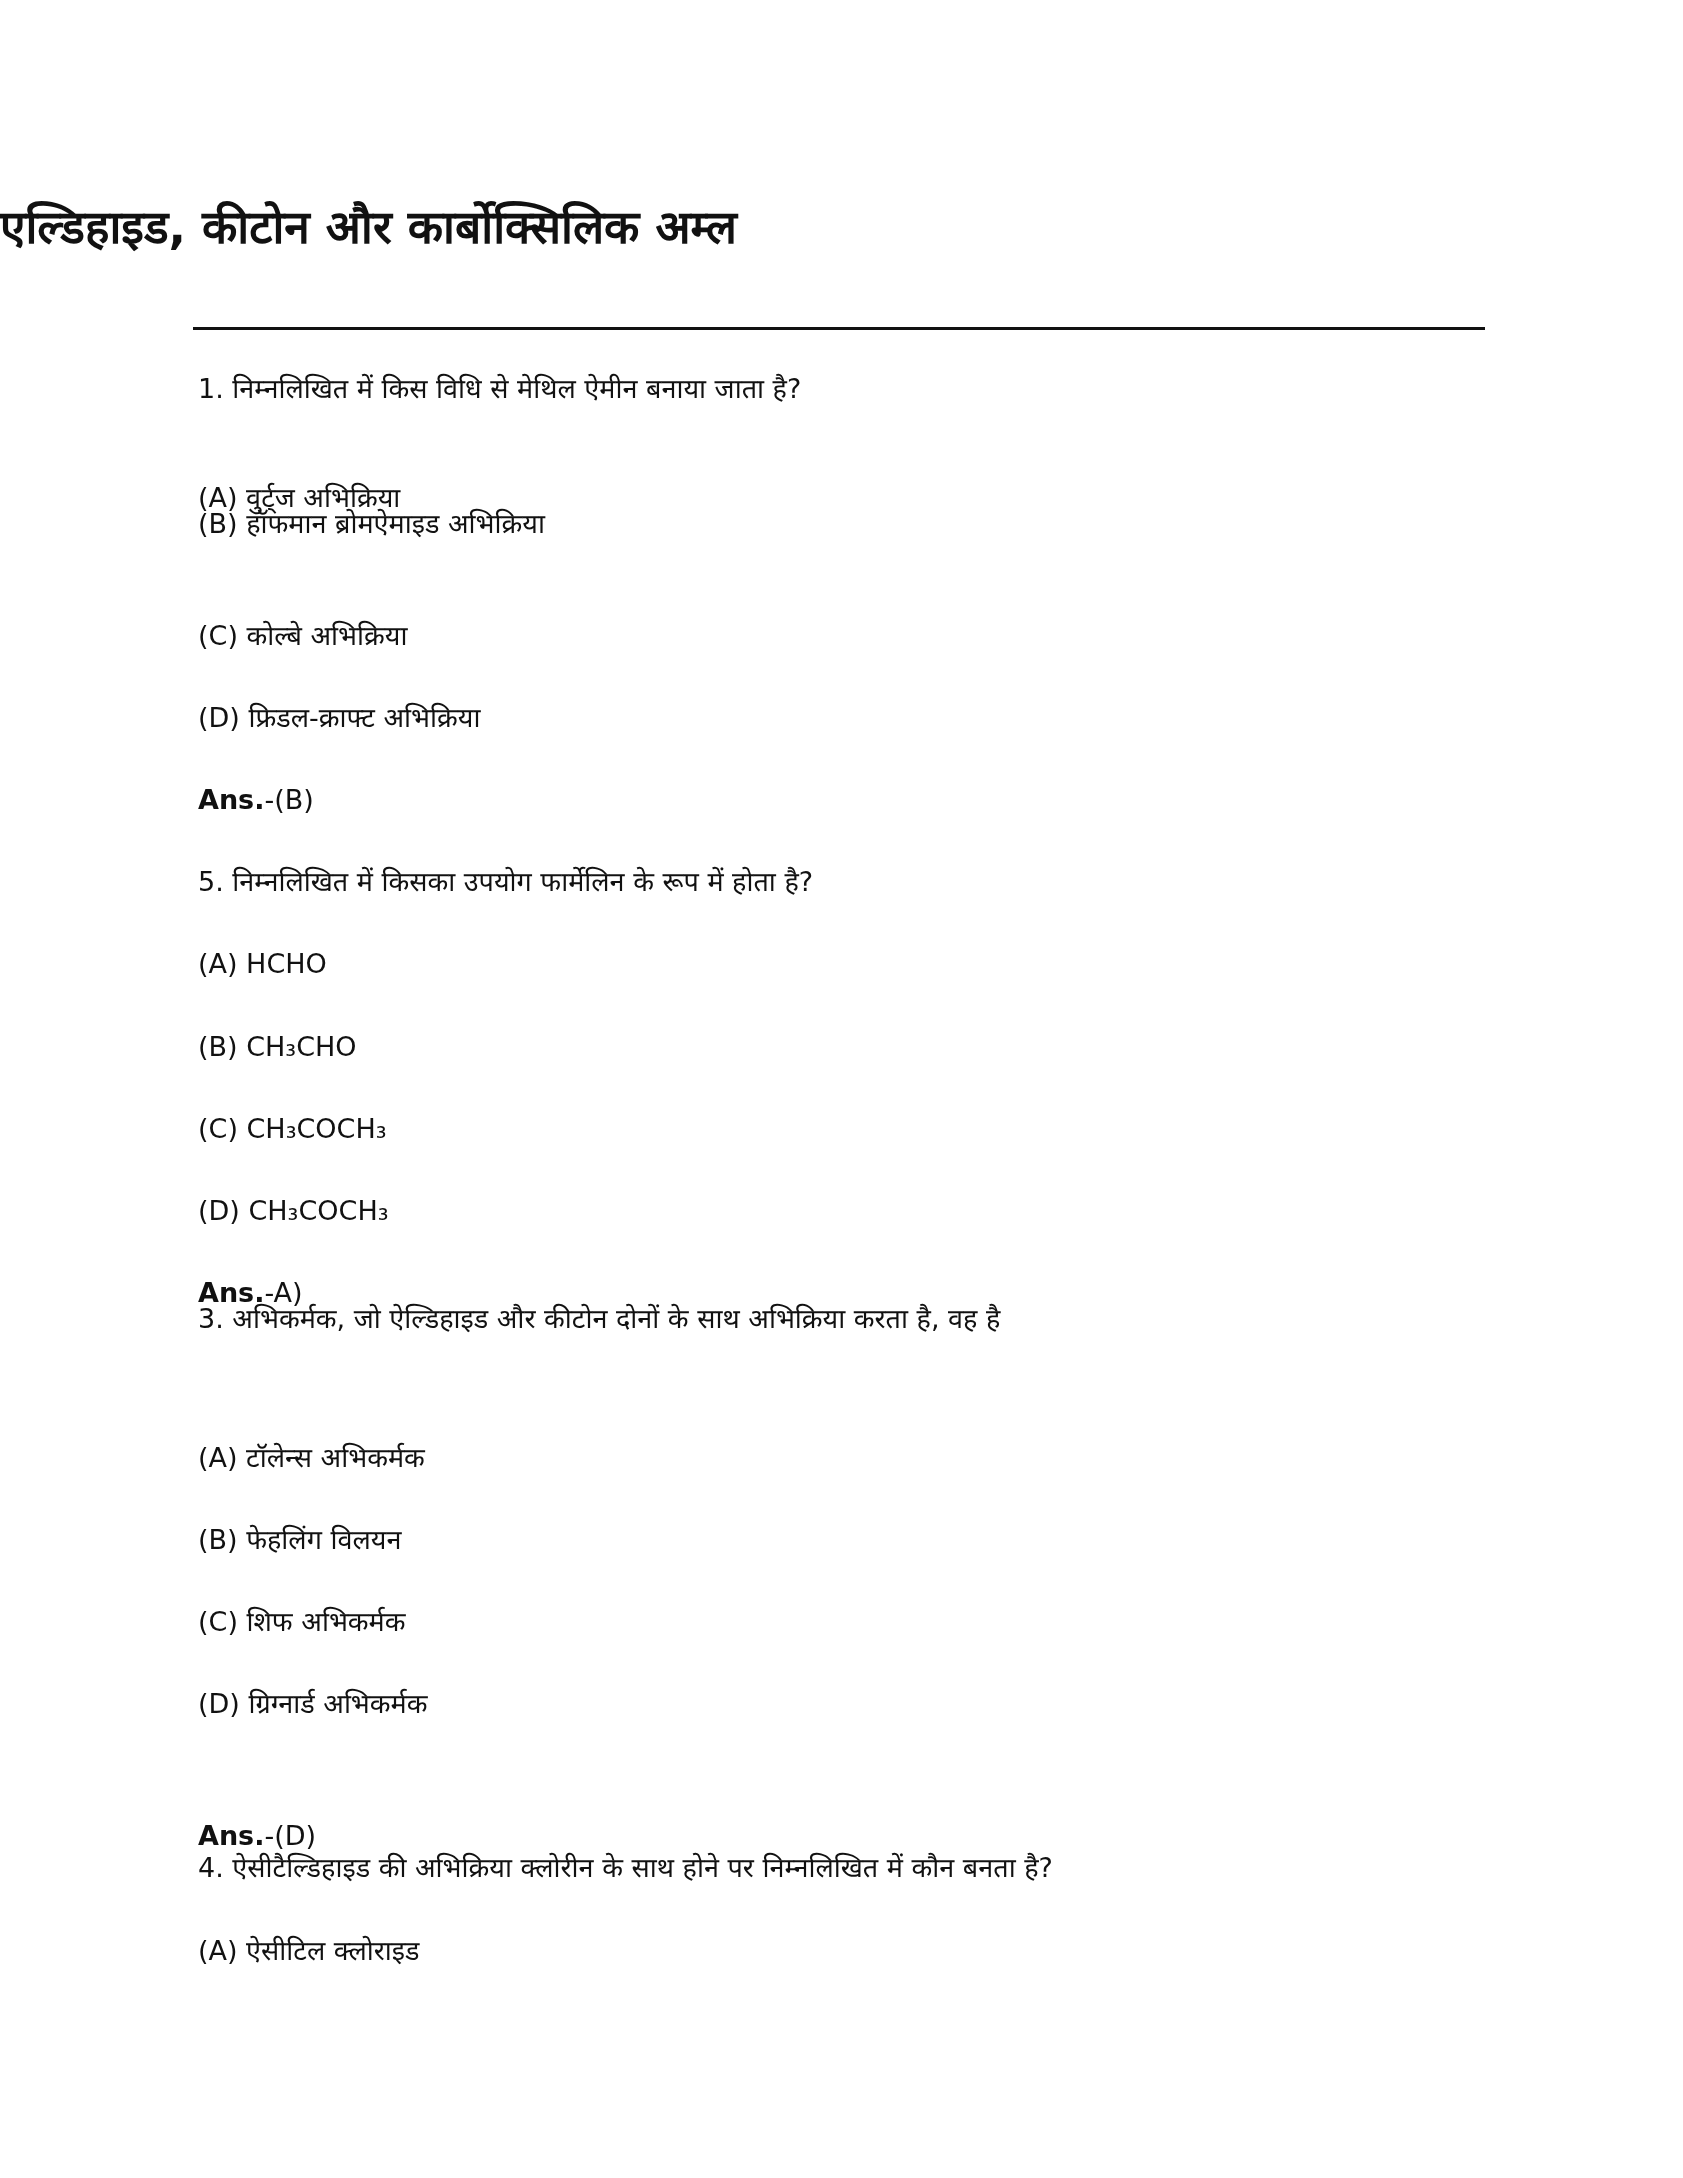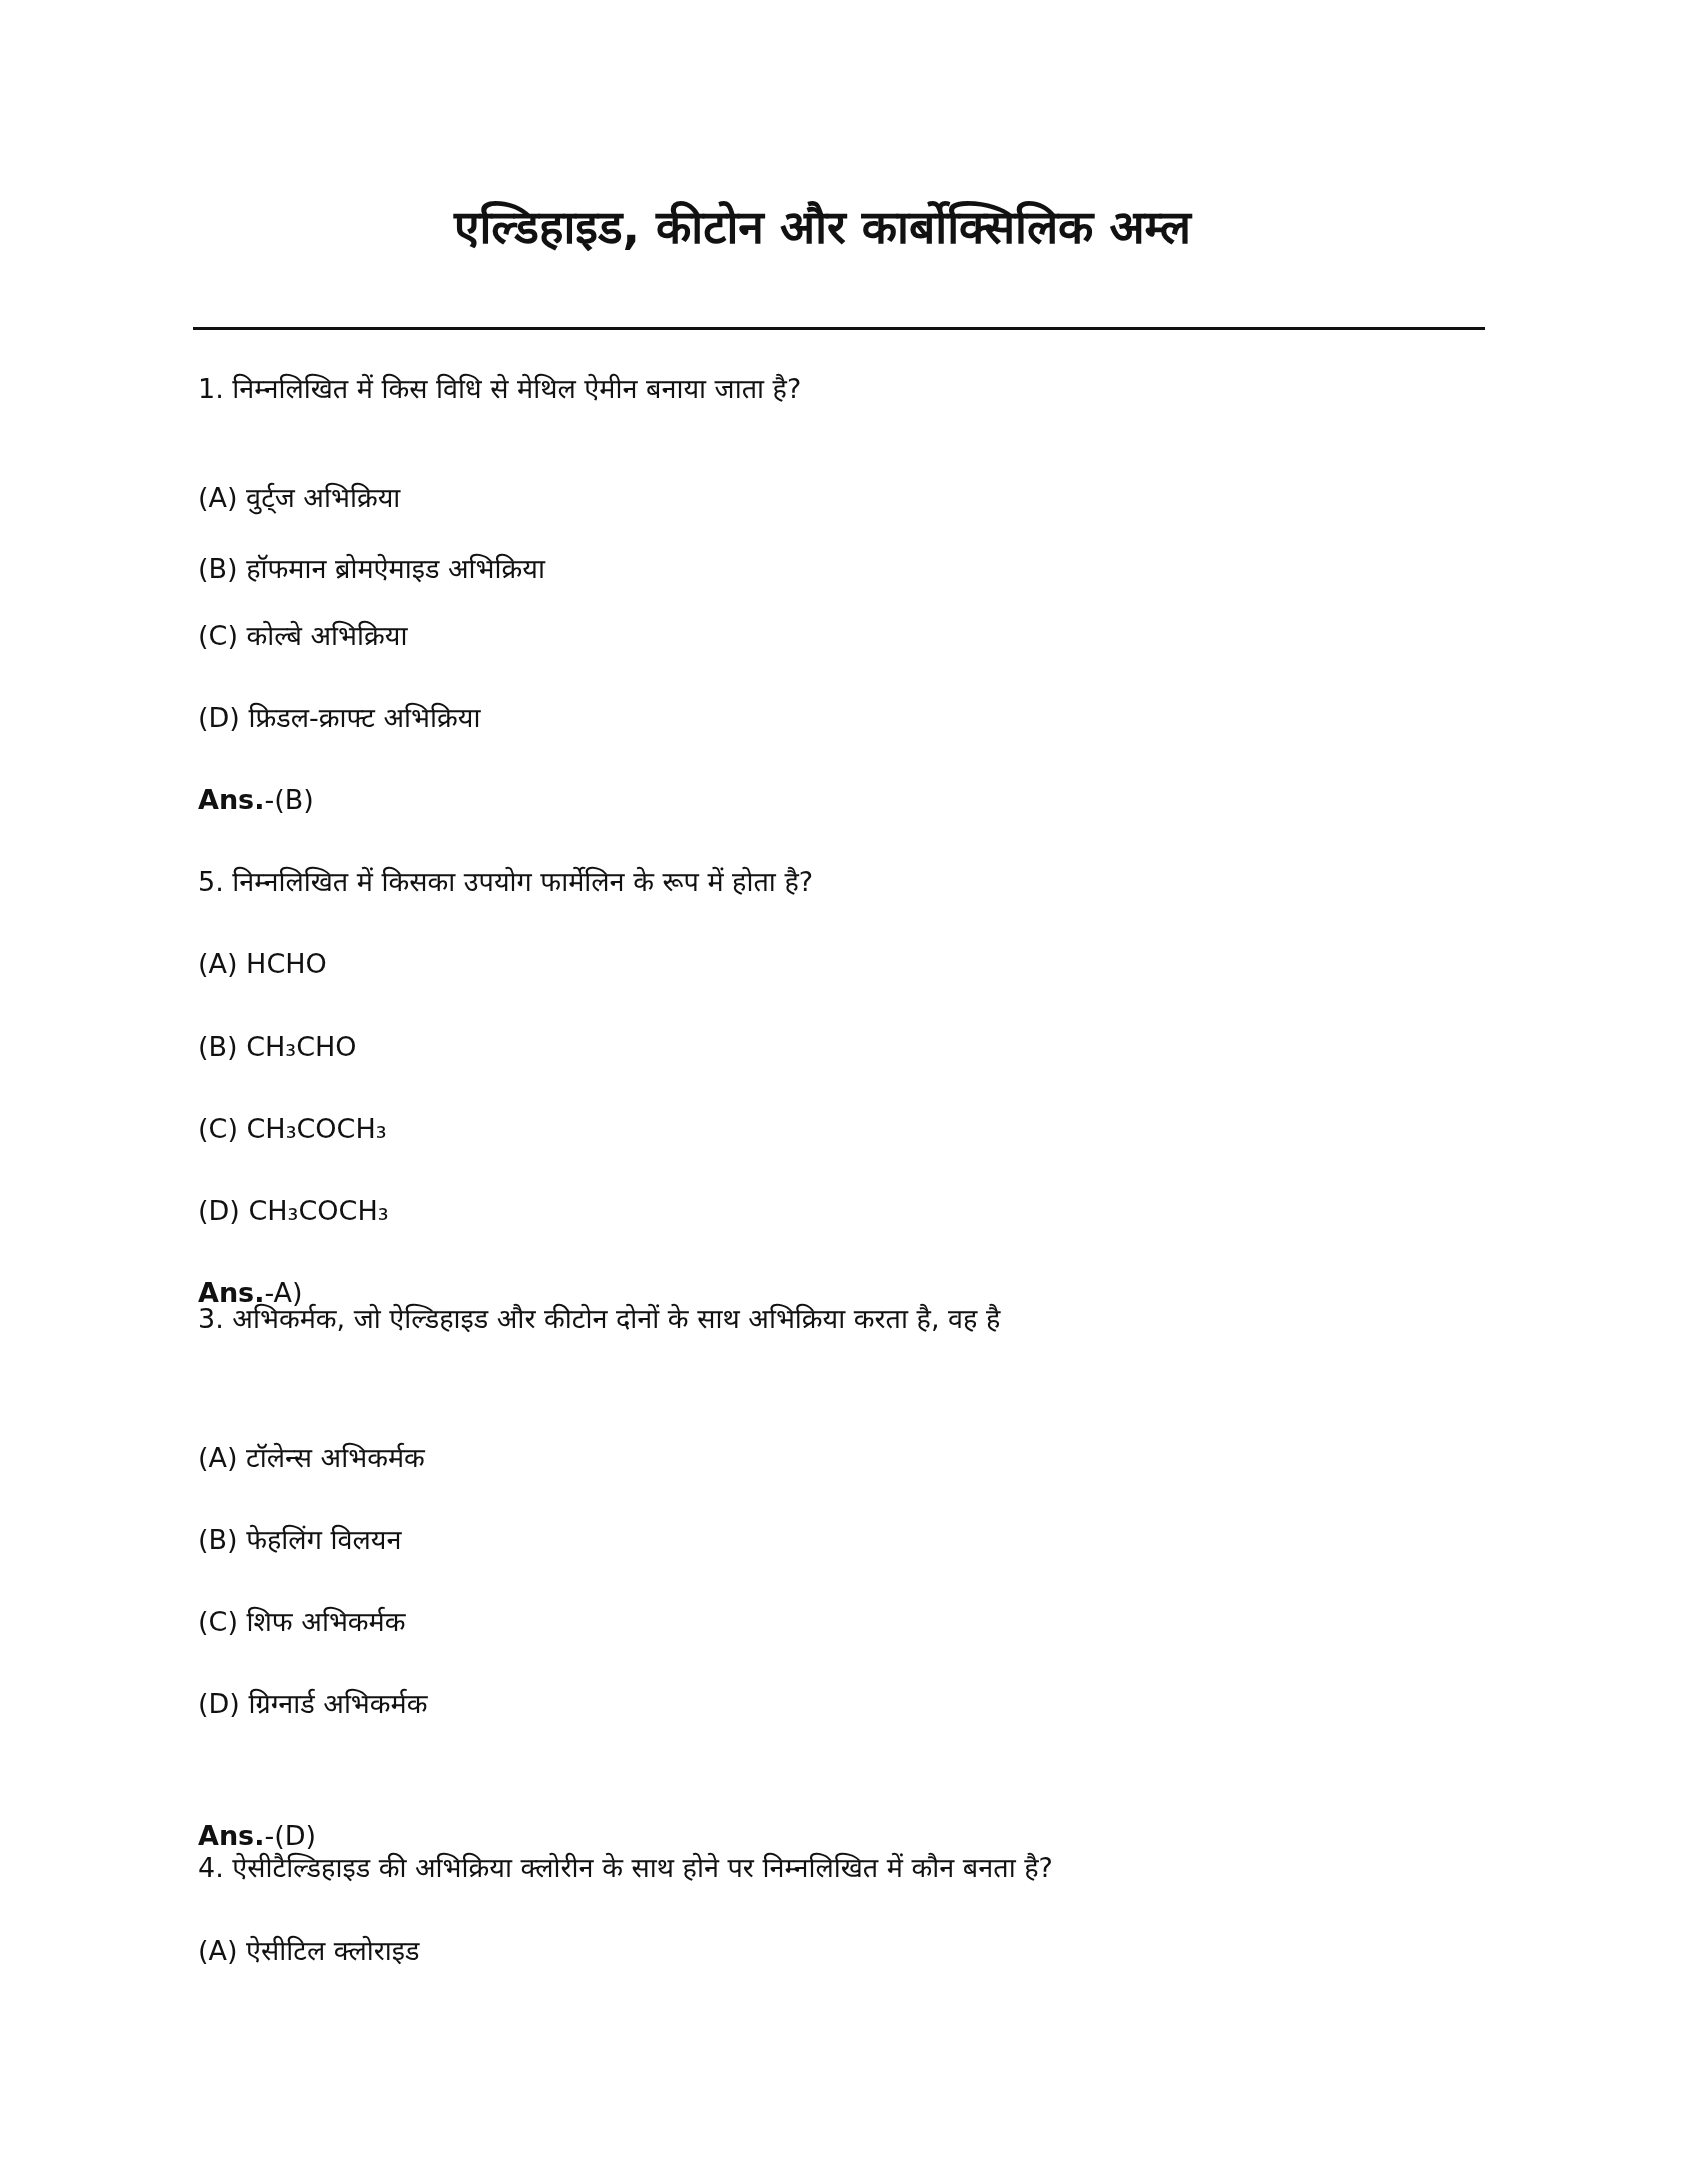--- a/index.html
+++ b/index.html
@@ -3,41 +3,41 @@
   <meta charset="utf-8">
   <style>
     html, body { margin: 0; padding: 0; background: #ffffff; }
     body {
       width: 1683px; height: 2178px; position: relative; overflow: hidden;
       font-family: "DejaVu Sans", "Liberation Sans", sans-serif;
       color: #111111;
     }
     .title {
       position: absolute; top: 194px; left: 0; width: 1645px;
-      text-align: center; font-size: 46px; font-weight: bold; letter-spacing: 0px;
+      text-align: left; font-size: 46px; font-weight: bold; letter-spacing: 0px;
     }
     .rule {
       position: absolute; top: 327px; left: 193px; width: 1292px; height: 3px;
       background: #111111;
     }
     .line {
       position: absolute; left: 198px; font-size: 27px; white-space: nowrap;
       line-height: 40px;
     }
     .ans-label { font-weight: bold; }
   </style>
 </head>
 <body>
 
 <div class="title">एल्डिहाइड, कीटोन और कार्बोक्सिलिक अम्ल</div>
 <div class="rule"></div>
 
 <div class="line" style="top:369px">1. निम्नलिखित में किस विधि से मेथिल ऐमीन बनाया जाता है?</div>
 <div class="line" style="top:478px">(A) वुर्ट्ज अभिक्रिया</div>
-<div class="line" style="top:549px">(B) हॉफमान ब्रोमऐमाइड अभिक्रिया</div>
+<div class="line" style="top:504px">(B) हॉफमान ब्रोमऐमाइड अभिक्रिया</div>
 <div class="line" style="top:616px">(C) कोल्बे अभिक्रिया</div>
 <div class="line" style="top:698px">(D) फ्रिडल-क्राफ्ट अभिक्रिया</div>
 <div class="line" style="top:780px"><span class="ans-label">Ans.</span><span>-(B)</span></div>
 
 <div class="line" style="top:862px">5. निम्नलिखित में किसका उपयोग फार्मेलिन के रूप में होता है?</div>
 <div class="line" style="top:944px">(A) HCHO</div>
 <div class="line" style="top:1027px">(B) CH₃CHO</div>
 <div class="line" style="top:1109px">(C) CH₃COCH₃</div>
 <div class="line" style="top:1191px">(D) CH₃COCH₃</div>
 <div class="line" style="top:1273px"><span class="ans-label">Ans.</span><span>-A)</span></div>

